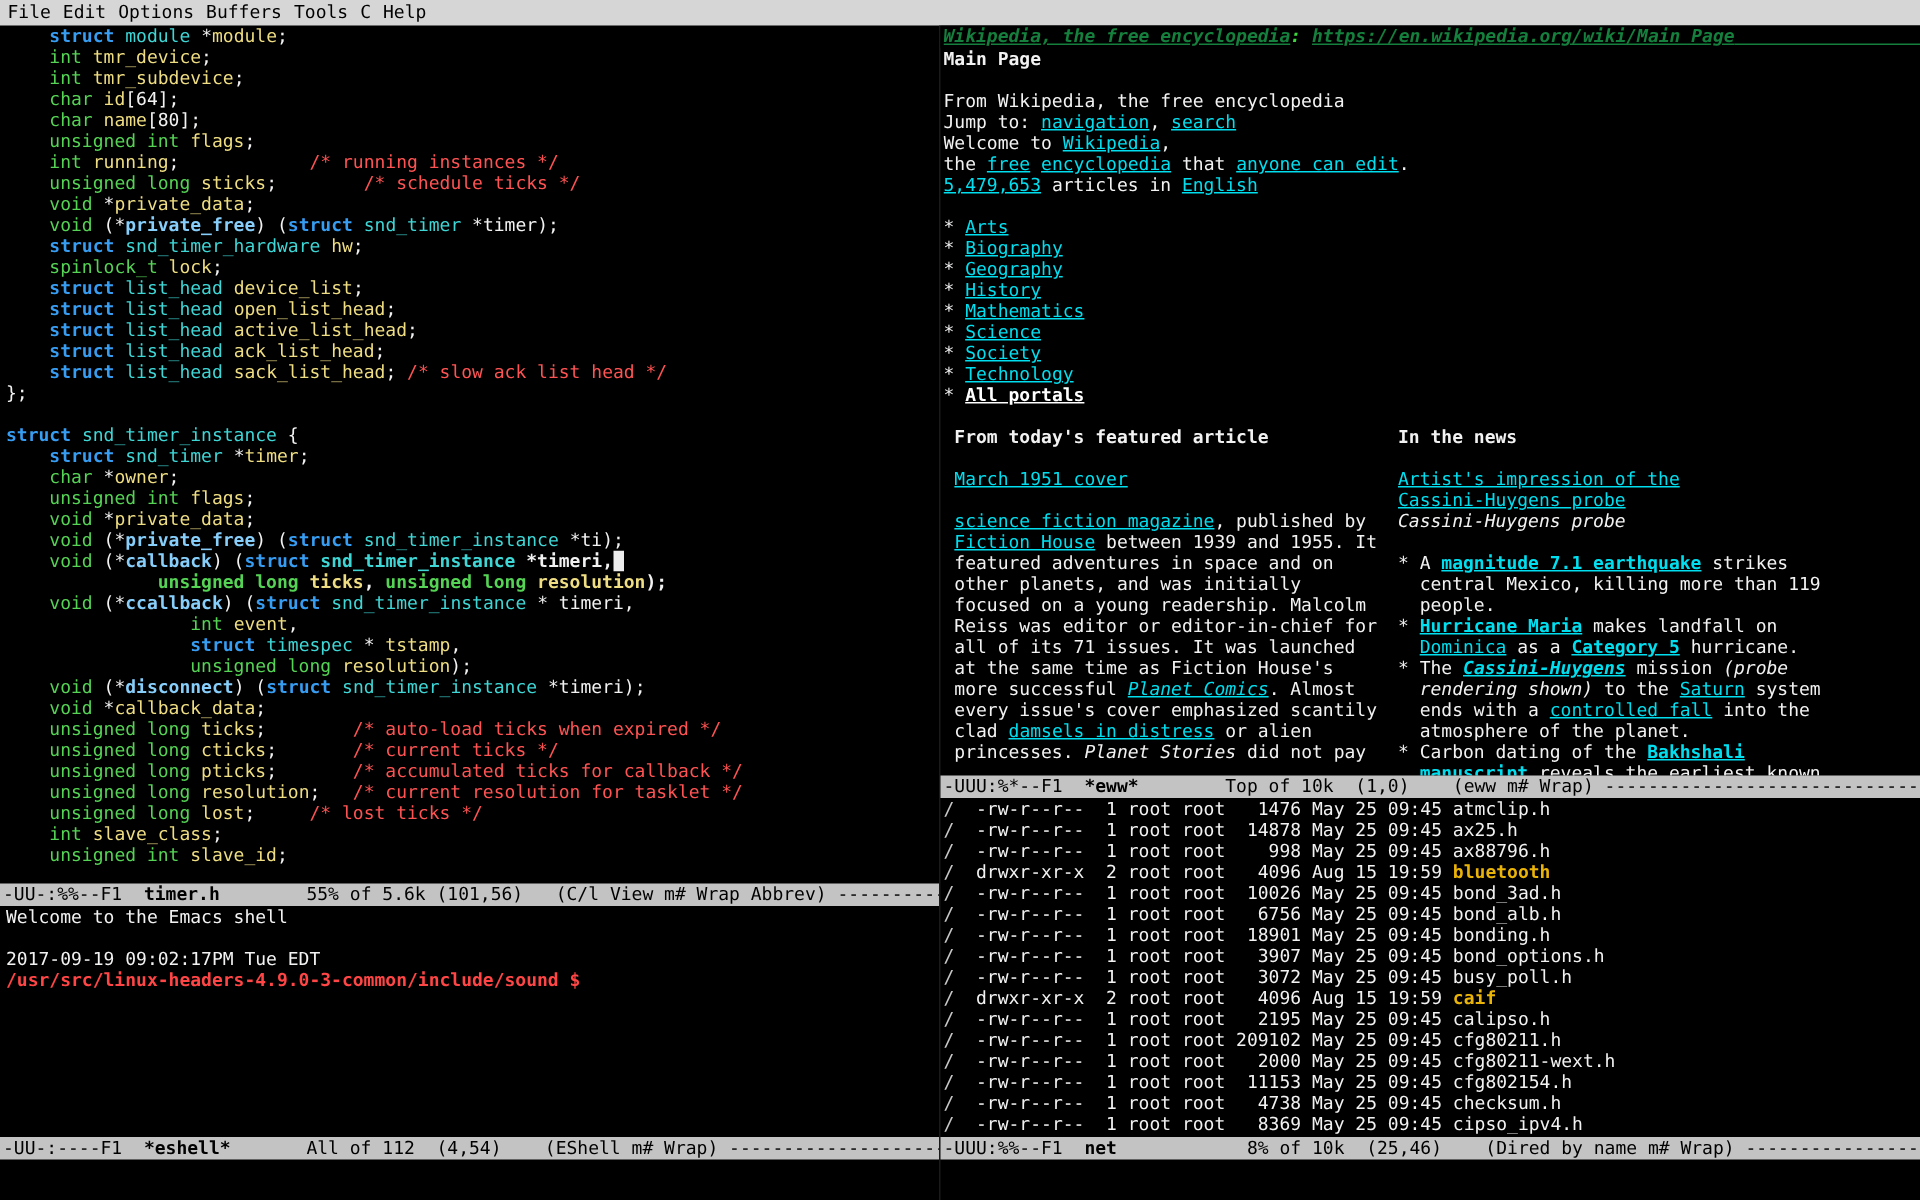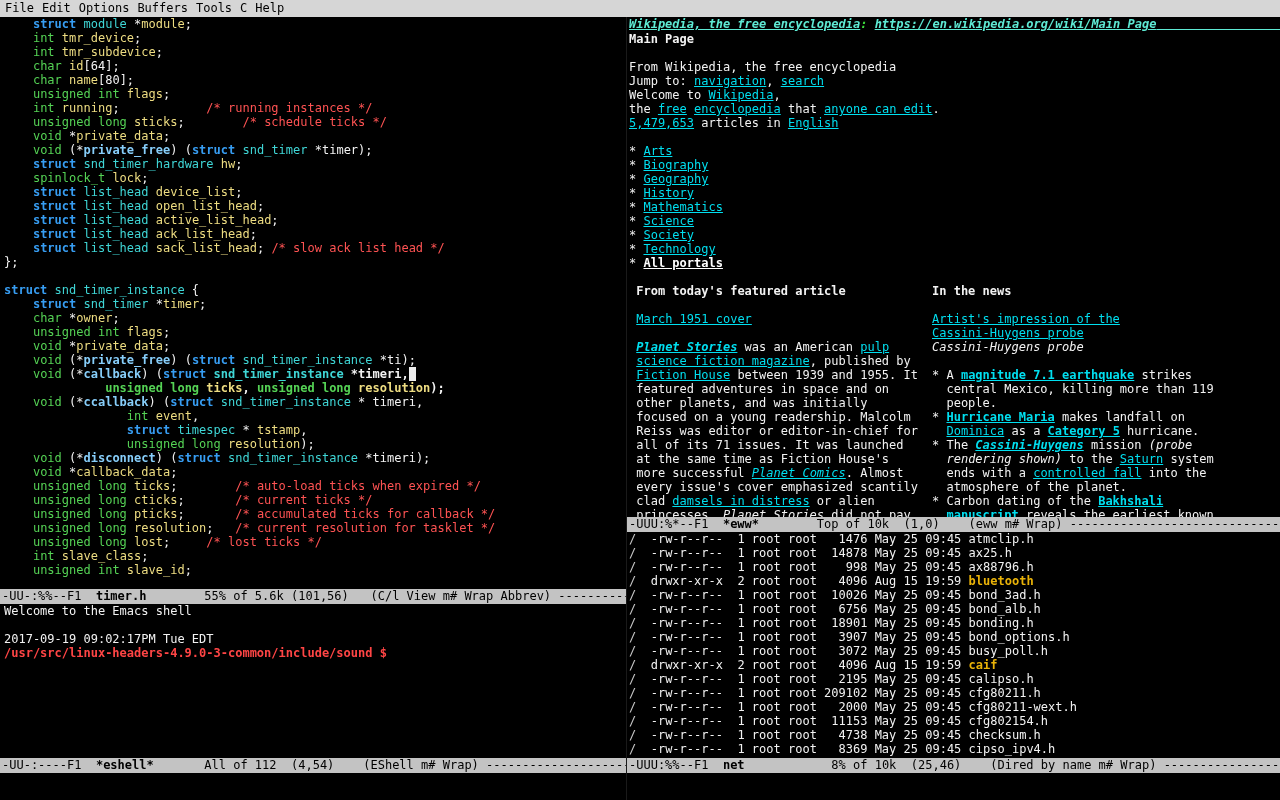--- a/index.html
+++ b/index.html
@@ -39,21 +39,21 @@
   .f-it   { font-style:italic; }
   .f-kw   { color:#379df2; font-weight:bold; }
   .f-bt   { color:#55d355; }
   .f-ut   { color:#3fd6d6; }
   .f-var  { color:#eedd82; }
   .f-fn   { color:#87cefa; font-weight:bold; }
   .f-cm   { color:#ff5353; }
   .f-link { color:#00dff0; text-decoration:underline; }
   .f-wlink{ color:#ffffff; font-weight:bold; text-decoration:underline; }
   .f-hdr  { color:#3bd93b; font-style:italic; font-weight:bold; }
-  .f-hdru { color:#5eead4; font-style:italic; font-weight:bold; text-decoration:underline; }
+  .f-hdru { color:#15803d; font-style:italic; font-weight:bold; text-decoration:underline; }
   .f-prompt { color:#ff4545; font-weight:bold; }
   .f-dir  { color:#eab308; font-weight:bold; }
   .f-fr   { color:#c9c9c9; }
   .f-cur  { background:#ededed; color:#000; }
 </style>
 </head>
 <body>
 
 <div class="frame">
   <div class="menu-bar"><span class="menu-item">File</span><span class="menu-item">Edit</span><span class="menu-item">Options</span><span class="menu-item">Buffers</span><span class="menu-item">Tools</span><span class="menu-item">C</span><span class="menu-item">Help</span></div>
@@ -142,21 +142,20 @@
             <div class="line"><span class="f-d">* </span><span class="f-link">Technology</span></div>
             <div class="line"><span class="f-d">* </span><span class="f-wlink">All portals</span></div>
             <div class="line"></div>
           </div>
         <div class="columns">
           <div class="col-left">
               <div class="line"><span class="f-d"> </span><span class="f-b">From today's featured article</span></div>
               <div class="line"></div>
               <div class="line"><span class="f-d"> </span><span class="f-link">March 1951 cover</span></div>
               <div class="line"></div>
-              <div class="line"><span class="f-d"> </span><span class="f-link f-it f-b">Planet Stories</span><span class="f-d"> was an American </span><span class="f-link">pulp</span></div>
               <div class="line"><span class="f-d"> </span><span class="f-link">science fiction magazine</span><span class="f-d">, published by</span></div>
               <div class="line"><span class="f-d"> </span><span class="f-link">Fiction House</span><span class="f-d"> between 1939 and 1955. It</span></div>
               <div class="line"><span class="f-d"> featured adventures in space and on</span></div>
               <div class="line"><span class="f-d"> other planets, and was initially</span></div>
               <div class="line"><span class="f-d"> focused on a young readership. Malcolm</span></div>
               <div class="line"><span class="f-d"> Reiss was editor or editor-in-chief for</span></div>
               <div class="line"><span class="f-d"> all of its 71 issues. It was launched</span></div>
               <div class="line"><span class="f-d"> at the same time as Fiction House's</span></div>
               <div class="line"><span class="f-d"> more successful </span><span class="f-link f-it">Planet Comics</span><span class="f-d">. Almost</span></div>
               <div class="line"><span class="f-d"> every issue's cover emphasized scantily</span></div>

